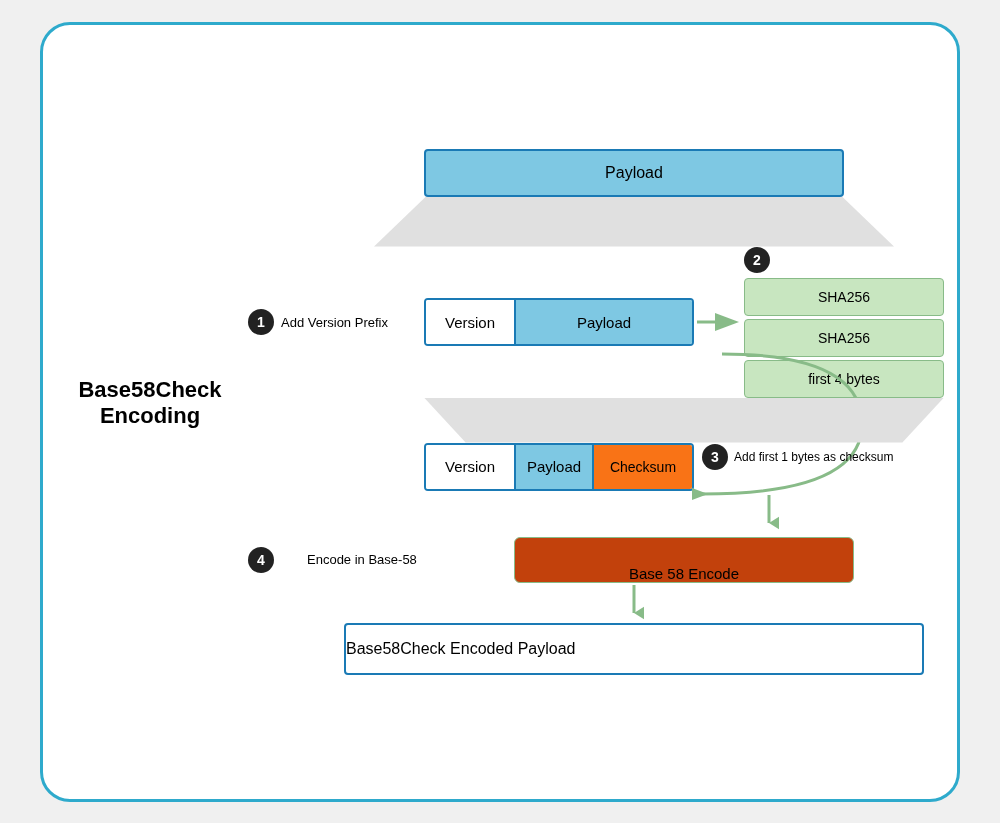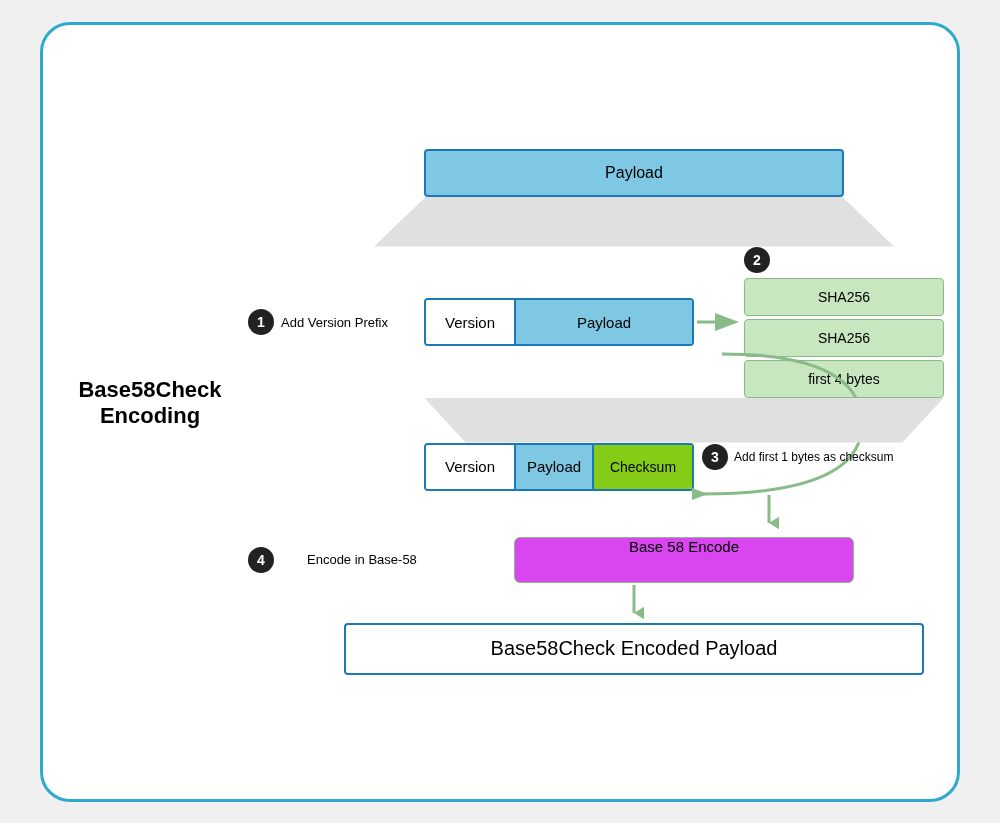--- a/index.html
+++ b/index.html
@@ -112,21 +112,21 @@
     <div style="display:flex; align-items:center; width:100%;">
       <div style="width:180px; flex-shrink:0;"></div>
 
       <div style="display:flex; border:2px solid #1a7ab5; border-radius:4px; overflow:hidden; height:48px; flex:1; max-width:520px;">
         <div style="background:white; width:90px; border-right:2px solid #1a7ab5; display:flex; align-items:center; justify-content:center; font-size:15px; flex-shrink:0;">
           <span>Version</span>
         </div>
         <div style="background:#7ec8e3; flex:1; display:flex; align-items:center; justify-content:center; font-size:15px;">
           <span>Payload</span>
         </div>
-        <div style="background:#84cc16; width:100px; border-left:2px solid #1a7ab5; display:flex; align-items:center; justify-content:center; font-size:14px; flex-shrink:0;">
+        <div style="background:#f97316; width:100px; border-left:2px solid #1a7ab5; display:flex; align-items:center; justify-content:center; font-size:14px; flex-shrink:0;">
           <span>Checksum</span>
         </div>
       </div>
 
       <div style="width:250px; display:flex; flex-direction:column; flex-shrink:0; padding-left:8px;">
 
         <svg width="200" height="160" viewBox="0 0 200 160" style="margin-top:-120px; margin-left:-10px;">
           <defs>
             <marker id="ah2" markerWidth="8" markerHeight="8" refX="2" refY="3" orient="auto">
               <path d="M8,0 L8,6 L0,3 z" fill="#88bb88"></path>
@@ -154,37 +154,37 @@
         </svg>
       </div>
     </div>
 
     <div style="display:flex; align-items:center; width:100%; margin-top:2px;">
       <div style="width:180px; display:flex; align-items:center; gap:7px; flex-shrink:0; padding-left:4px;">
         <div class="step-circle">4</div>
         <span style="font-size:13px; font-weight:500;margin-left:26px;">Encode in Base-58</span>
       </div>
       <div style="flex:1; display:flex; justify-content:center; max-width:520px;">
-        <div style="background:#d946ef; border:1.5px solid #88bb88; border-radius:6px; width:340px; height:46px; display:flex; align-items:flex-start; justify-content:center; font-size:15px;">
+        <div style="background:#c2410c; border:1.5px solid #88bb88; border-radius:6px; width:340px; height:46px; display:flex; align-items:flex-end; justify-content:center; font-size:15px;">
           <span>Base 58 Encode</span>
         </div>
       </div>
     </div>
 
     <div style="display:flex; justify-content:center; margin-left:80px; margin-top:2px;">
       <svg width="20" height="36" viewBox="0 0 20 36">
         <defs>
           <marker id="ah4" markerWidth="10" markerHeight="8" refX="5" refY="8" orient="auto">
             <path d="M0,0 L10,0 L5,8 z" fill="#88bb88"></path>
           </marker>
         </defs>
         <line x1="10" y1="0" x2="10" y2="28" stroke="#88bb88" stroke-width="3" marker-end="url(#ah4)"></line>
       </svg>
     </div>
 
     <div style="display:flex; justify-content:center; margin-left:80px; margin-top:2px;">
-      <div style="background:white; border:2px solid #1a7ab5; border-radius:4px; width:580px; height:52px; display:flex; align-items:center; justify-content:center; font-size:20px;">
+      <div style="background:white; border:2px solid #1a7ab5; border-radius:4px; width:580px; height:52px; display:flex; align-items:center; font-size:16px;">
         <span>Base58Check Encoded Payload</span>
       </div>
     </div>
 
   </div>
 </div>
 
 </body></html>

